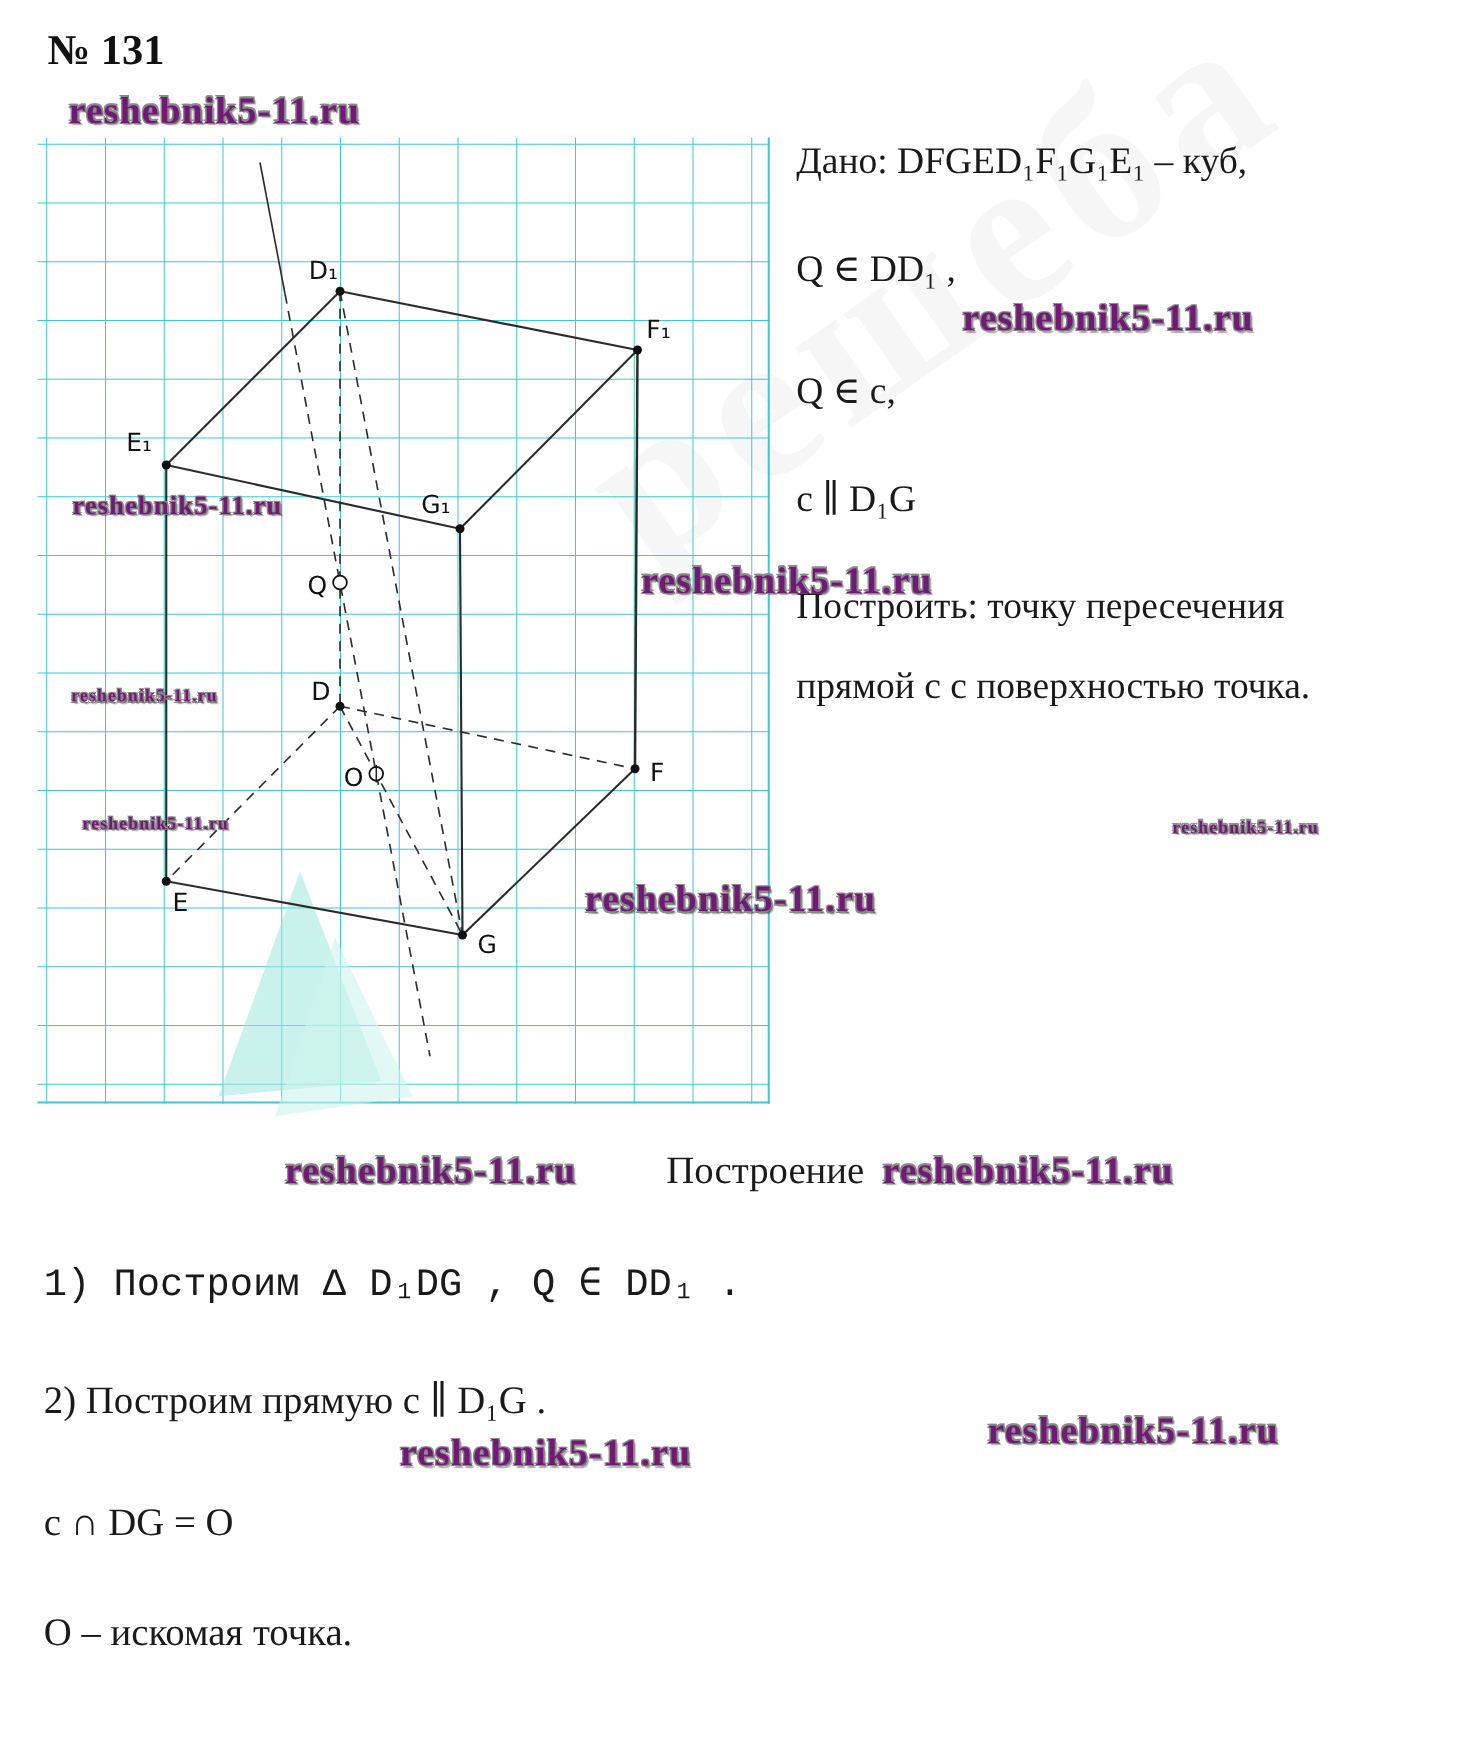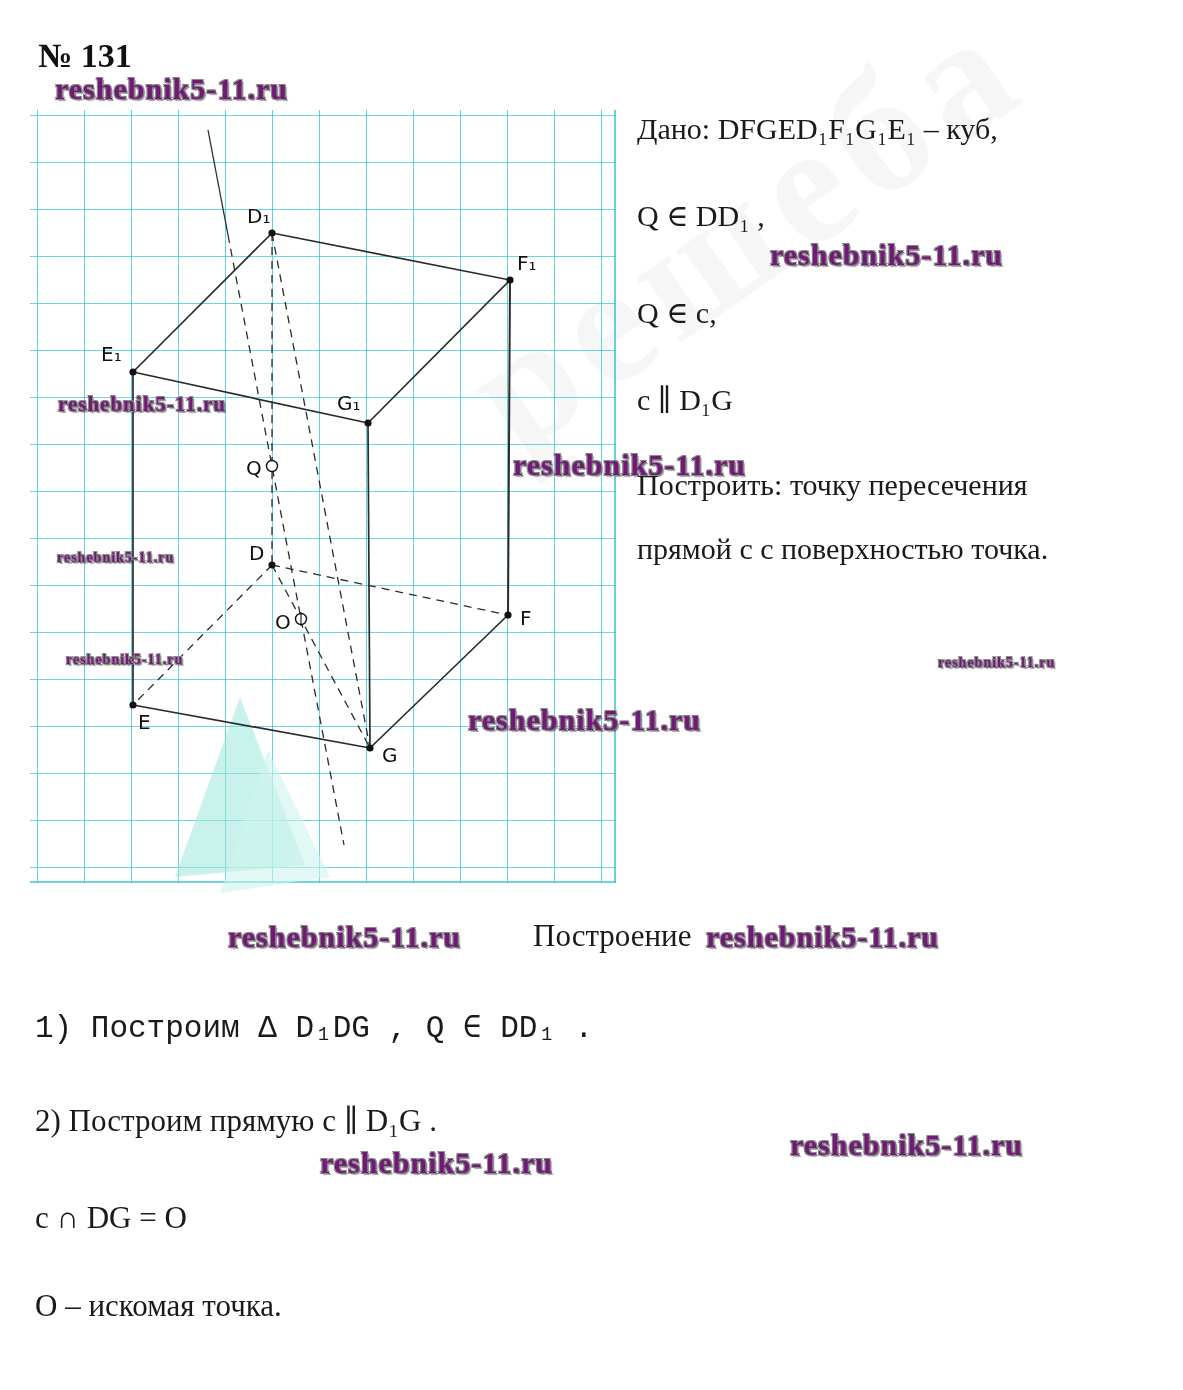--- a/index.html
+++ b/index.html
@@ -65,21 +65,21 @@
     font-family: "DejaVu Sans", "Liberation Sans", sans-serif;
     font-size: 20px;
     fill: #111;
   }
 </style>
 </head>
 <body>
 
 <div class="ghost">решеба</div>
 
-<div class="t problem-number" style="left:38px; top:22px;margin-top:15px;">№ 131</div>
+<div class="t problem-number" style="left:38px; top:22px;">№ 131</div>
 
 <svg class="figure" width="610" height="790" viewBox="0 0 610 790">
   <defs>
     <pattern id="grid" width="47" height="47" x="12" y="10" patternUnits="userSpaceOnUse">
       <path d="M 47 0 L 0 0 0 47" fill="none" stroke="#3cc7d2" stroke-width="1.6"></path>
     </pattern>
   </defs>
 
   <rect x="5" y="5" width="586" height="773" fill="url(#grid)"></rect>
   <line x1="5" y1="777" x2="591" y2="777" stroke="#3cc7d2" stroke-width="1.6"></line>

